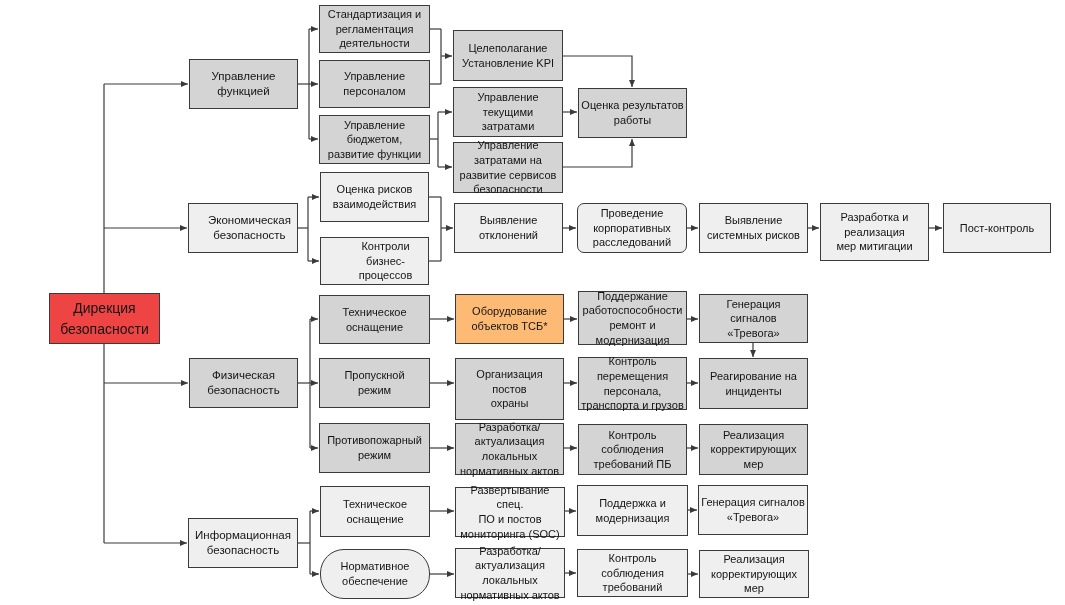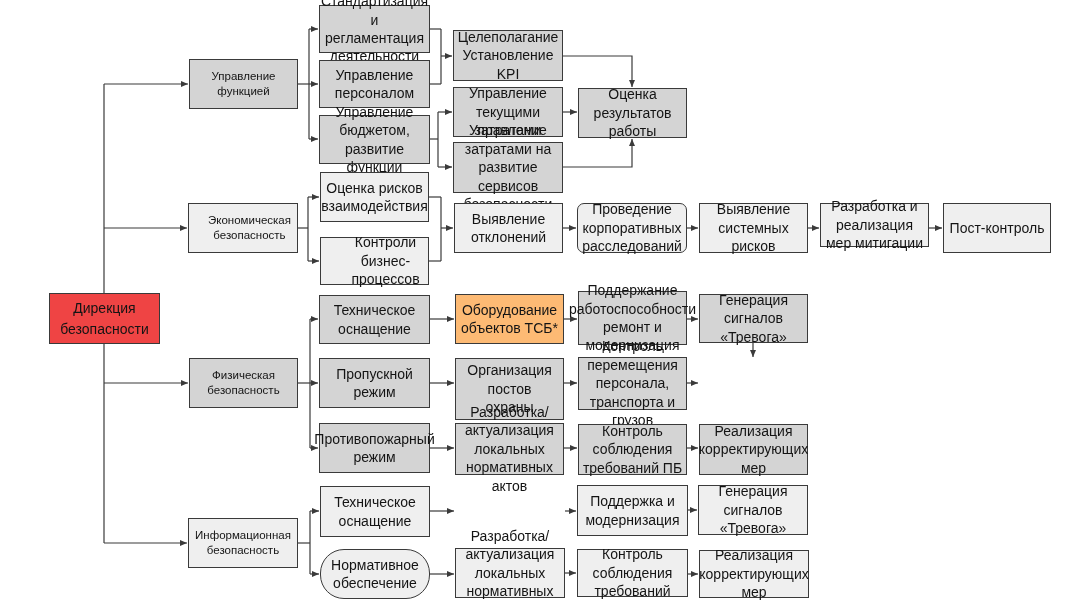--- a/index.html
+++ b/index.html
@@ -19,21 +19,21 @@
   }
   .node {
     position: absolute;
     box-sizing: border-box;
     border: 1px solid #3a3a3a;
     display: flex;
     align-items: center;
     justify-content: center;
     text-align: center;
     white-space: pre-line;
-    font-size: 14px;
+    font-size: 11px;
     line-height: 1.32;
     color: #141414;
     padding: 1px 2px;
   }
   .kind-category { font-size: 11.5px; }
   .kind-root { font-size: 14px; line-height: 1.5; }
 </style>
 </head>
 <body>
 
@@ -137,21 +137,21 @@
 взаимодействия</div>
     <div class="node kind-step" style="left: 320px; top: 237px; width: 109px; height: 48px; background: rgb(239, 239, 239); border-color: rgb(58, 58, 58); color: rgb(20, 20, 20); padding-left: 24px;">Контроли
 бизнес-процессов</div>
     <div class="node kind-step" style="left: 454px; top: 203px; width: 109px; height: 50px; background: rgb(239, 239, 239); border-color: rgb(58, 58, 58); color: rgb(20, 20, 20);">Выявление
 отклонений</div>
     <div class="node kind-step" style="left: 577px; top: 203px; width: 110px; height: 50px; background: rgb(239, 239, 239); border-color: rgb(58, 58, 58); color: rgb(20, 20, 20); border-radius: 7px;">Проведение
 корпоративных
 расследований</div>
     <div class="node kind-step" style="left: 699px; top: 203px; width: 109px; height: 50px; background: rgb(239, 239, 239); border-color: rgb(58, 58, 58); color: rgb(20, 20, 20);">Выявление
 системных рисков</div>
-    <div class="node kind-step" style="left: 820px; top: 203px; width: 109px; height: 44px; background: rgb(239, 239, 239); border-color: rgb(58, 58, 58); color: rgb(20, 20, 20);">Разработка и
+    <div class="node kind-step" style="left: 820px; top: 203px; width: 109px; height: 58px; background: rgb(239, 239, 239); border-color: rgb(58, 58, 58); color: rgb(20, 20, 20);">Разработка и
 реализация
 мер митигации</div>
     <div class="node kind-step" style="left: 943px; top: 203px; width: 108px; height: 50px; background: rgb(239, 239, 239); border-color: rgb(58, 58, 58); color: rgb(20, 20, 20);">Пост-контроль</div>
     <div class="node kind-step" style="left: 319px; top: 295px; width: 111px; height: 49px; background: rgb(212, 212, 212); border-color: rgb(58, 58, 58); color: rgb(20, 20, 20);">Техническое
 оснащение</div>
     <div class="node kind-step" style="left: 319px; top: 358px; width: 111px; height: 50px; background: rgb(212, 212, 212); border-color: rgb(58, 58, 58); color: rgb(20, 20, 20);">Пропускной
 режим</div>
     <div class="node kind-step" style="left: 319px; top: 423px; width: 111px; height: 50px; background: rgb(212, 212, 212); border-color: rgb(58, 58, 58); color: rgb(20, 20, 20);">Противопожарный
 режим</div>
     <div class="node kind-step" style="left: 455px; top: 294px; width: 109px; height: 50px; background: #fdba74; border-color: rgb(58, 58, 58); color: rgb(20, 20, 20);">Оборудование
@@ -168,26 +168,31 @@
 модернизация</div>
     <div class="node kind-step" style="left: 578px; top: 357px; width: 109px; height: 53px; background: rgb(212, 212, 212); border-color: rgb(58, 58, 58); color: rgb(20, 20, 20);">Контроль
 перемещения
 персонала,
 транспорта и грузов</div>
     <div class="node kind-step" style="left: 578px; top: 424px; width: 109px; height: 51px; background: rgb(212, 212, 212); border-color: rgb(58, 58, 58); color: rgb(20, 20, 20);">Контроль
 соблюдения
 требований ПБ</div>
     <div class="node kind-step" style="left: 699px; top: 294px; width: 109px; height: 49px; background: rgb(212, 212, 212); border-color: rgb(58, 58, 58); color: rgb(20, 20, 20);">Генерация сигналов
 «Тревога»</div>
+    <div class="node kind-step" style="left: 699px; top: 358px; width: 109px; height: 51px; background: rgb(212, 212, 212); border-color: rgb(58, 58, 58); color: rgb(20, 20, 20);">Реагирование на
+инциденты</div>
     <div class="node kind-step" style="left: 699px; top: 424px; width: 109px; height: 51px; background: rgb(212, 212, 212); border-color: rgb(58, 58, 58); color: rgb(20, 20, 20);">Реализация
 корректирующих мер</div>
     <div class="node kind-step" style="left: 320px; top: 486px; width: 110px; height: 51px; background: rgb(239, 239, 239); border-color: rgb(58, 58, 58); color: rgb(20, 20, 20);">Техническое
 оснащение</div>
     <div class="node kind-step" style="left: 320px; top: 549px; width: 110px; height: 50px; background: rgb(239, 239, 239); border-color: rgb(58, 58, 58); color: rgb(20, 20, 20); border-radius: 24px;">Нормативное
 обеспечение</div>
+    <div class="node kind-step" style="left: 455px; top: 487px; width: 110px; height: 50px; background: rgb(239, 239, 239); border-color: rgb(58, 58, 58); color: rgb(20, 20, 20);">Развертывание спец.
+ПО и постов
+мониторинга (SOC)</div>
     <div class="node kind-step" style="left: 455px; top: 548px; width: 110px; height: 50px; background: rgb(239, 239, 239); border-color: rgb(58, 58, 58); color: rgb(20, 20, 20);">Разработка/
 актуализация
 локальных
 нормативных актов</div>
     <div class="node kind-step" style="left: 577px; top: 485px; width: 111px; height: 51px; background: rgb(239, 239, 239); border-color: rgb(58, 58, 58); color: rgb(20, 20, 20);">Поддержка и
 модернизация</div>
     <div class="node kind-step" style="left: 577px; top: 549px; width: 111px; height: 48px; background: rgb(239, 239, 239); border-color: rgb(58, 58, 58); color: rgb(20, 20, 20);">Контроль
 соблюдения
 требований</div>
     <div class="node kind-step" style="left: 698px; top: 485px; width: 110px; height: 50px; background: rgb(239, 239, 239); border-color: rgb(58, 58, 58); color: rgb(20, 20, 20);">Генерация сигналов

